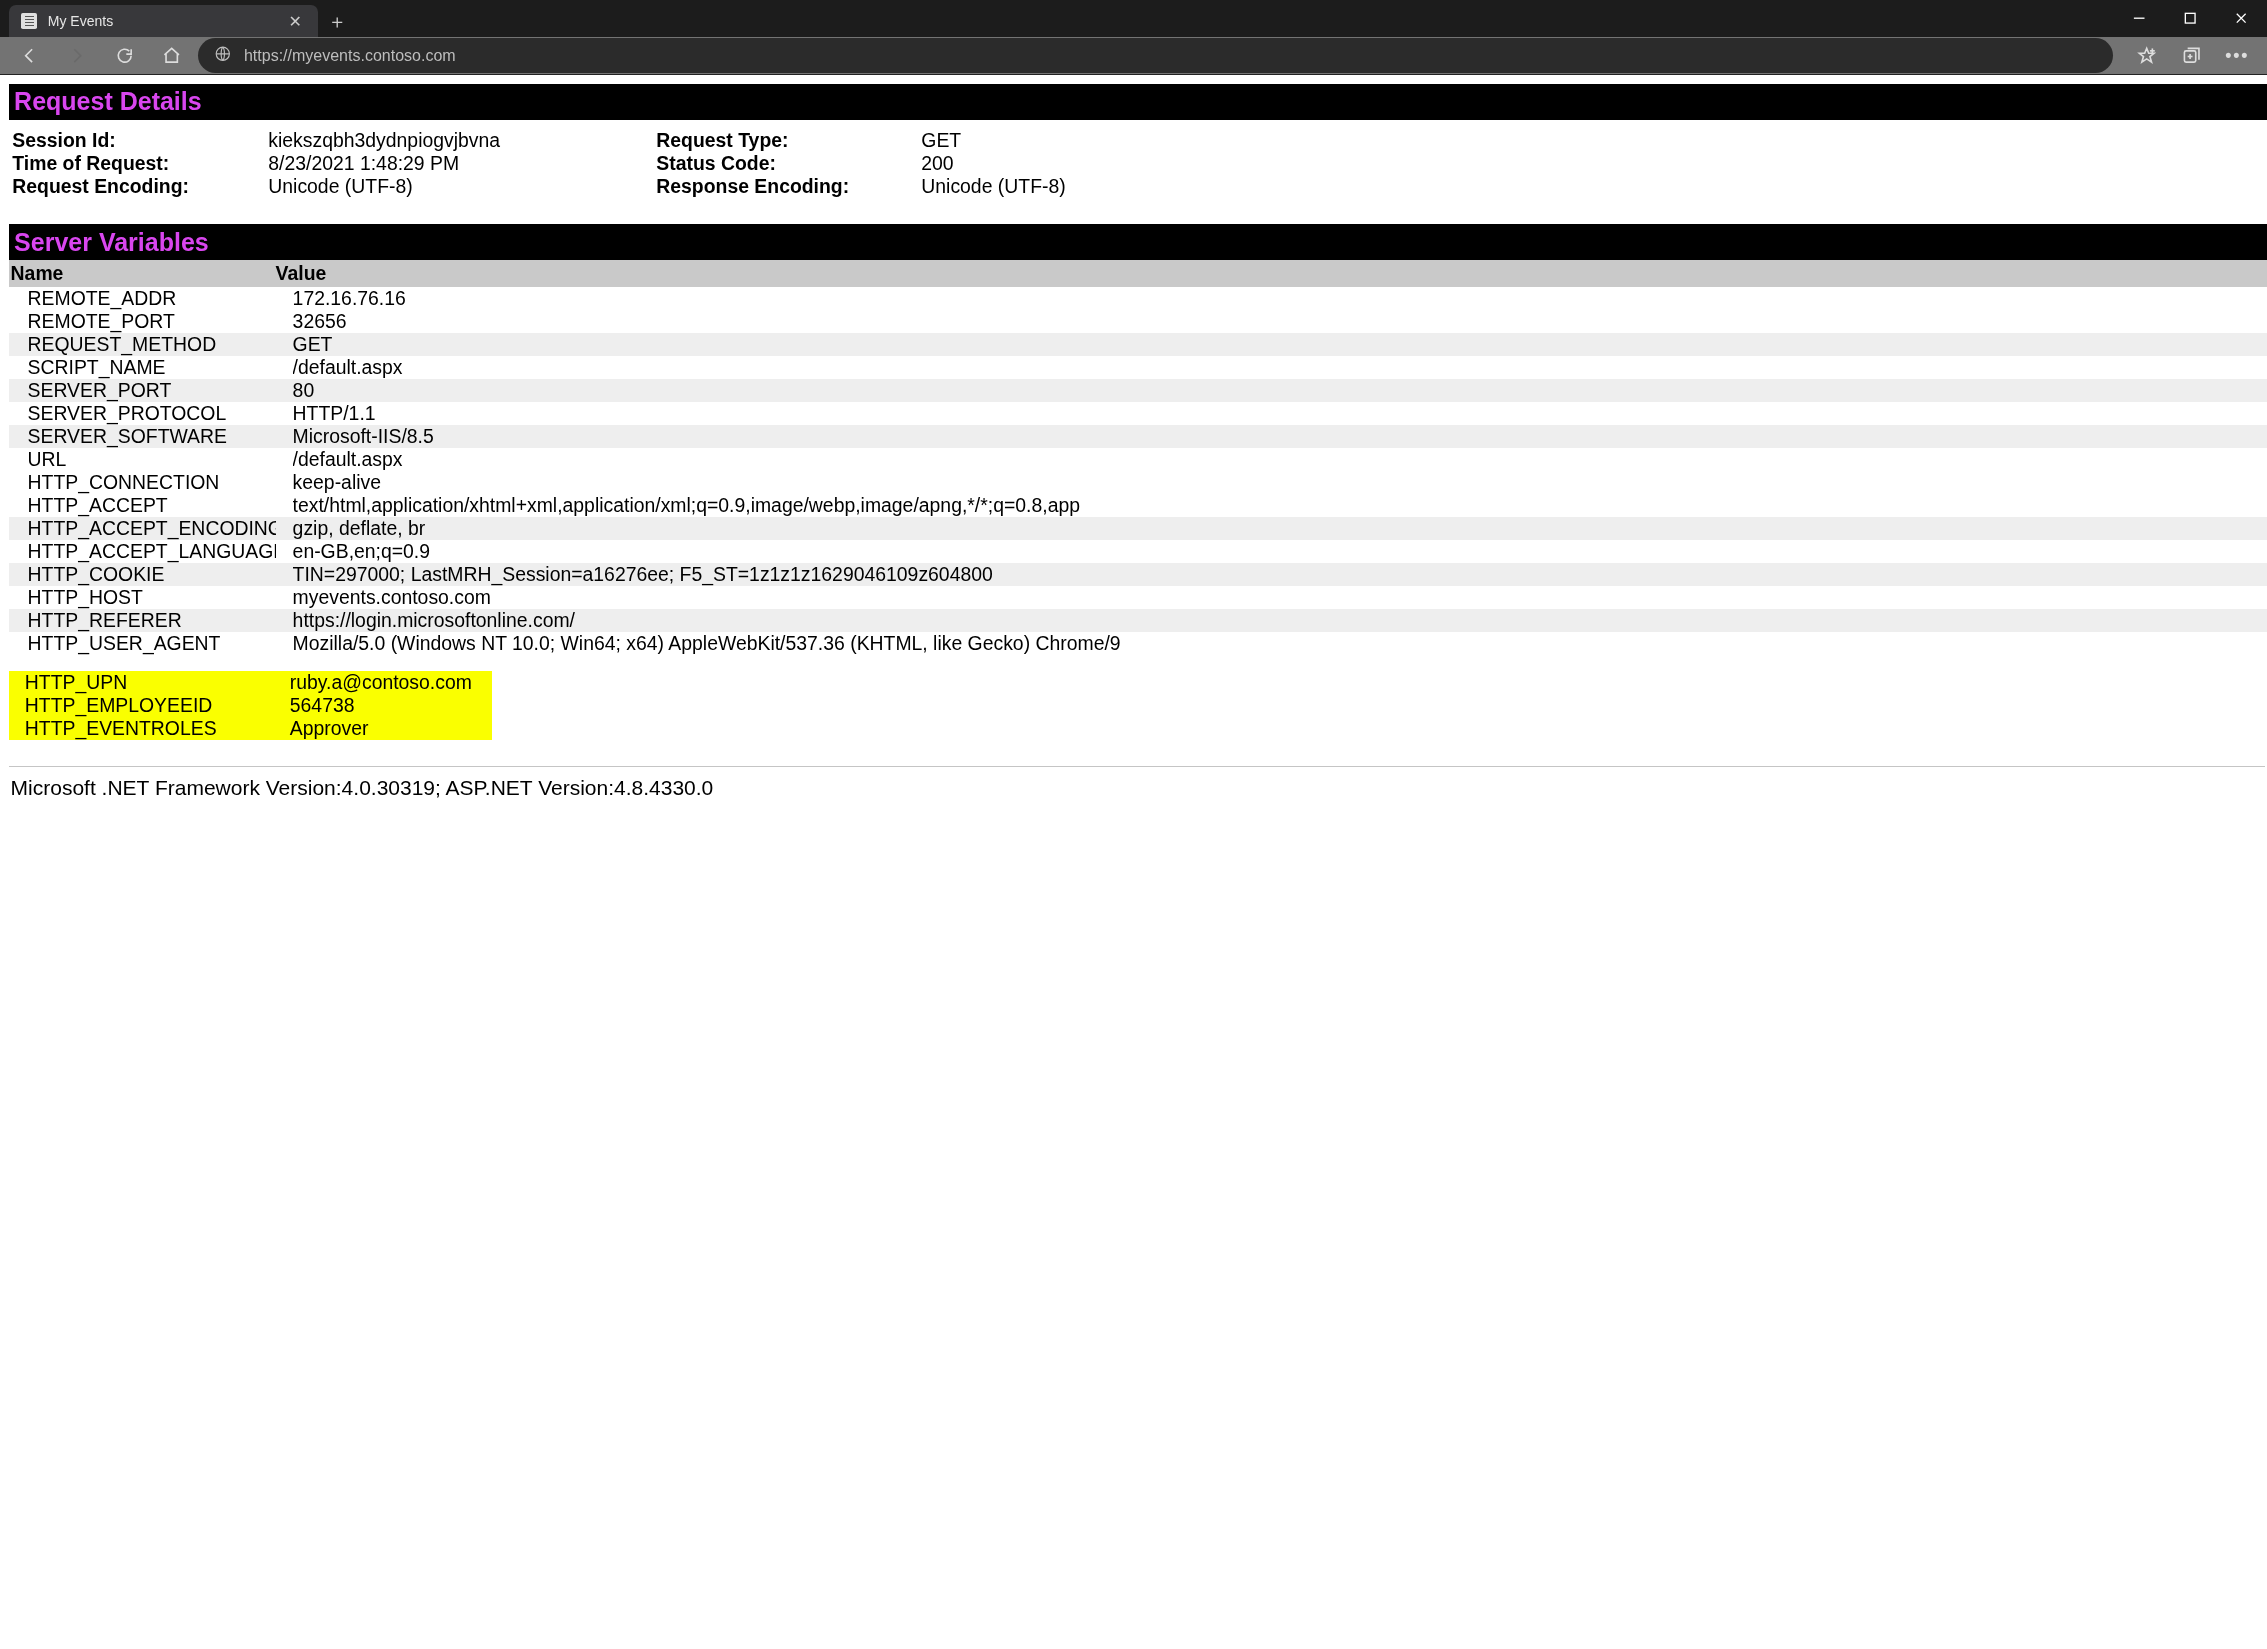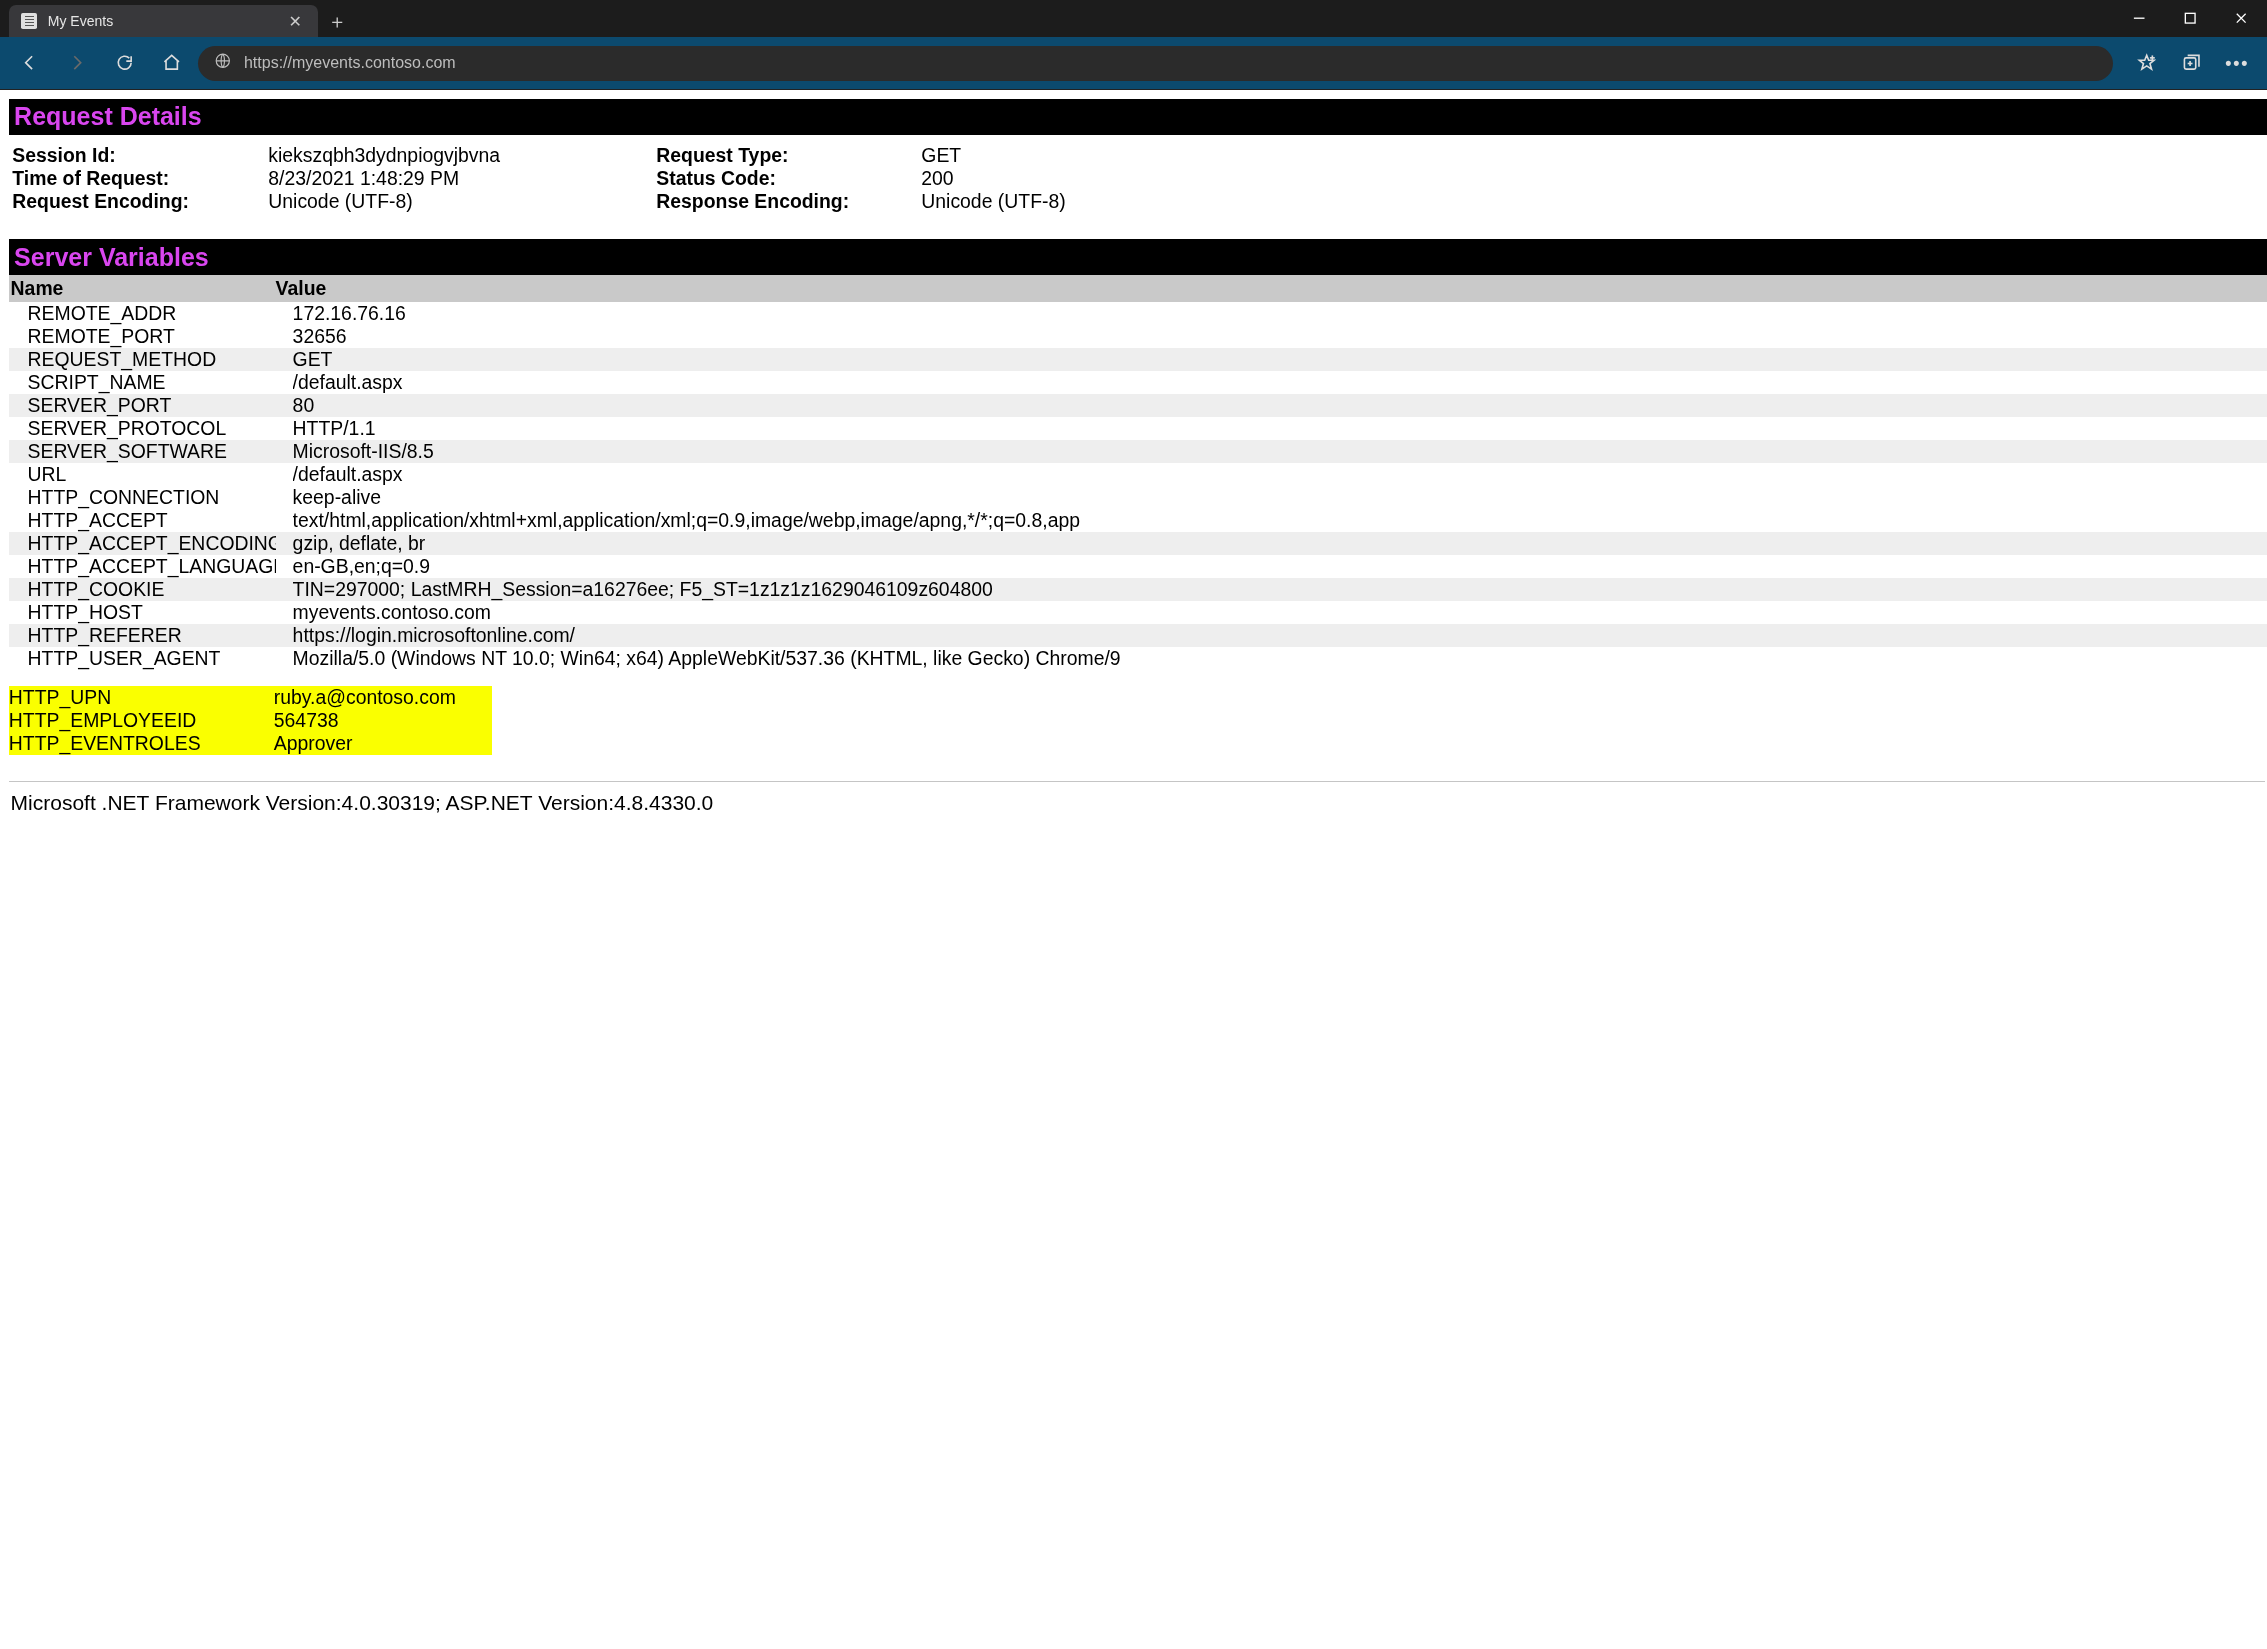--- a/index.html
+++ b/index.html
@@ -46,22 +46,22 @@
   }
   .titlebar-spacer { flex: 1; }
   .window-controls { display: flex; }
   .win-btn {
     width: 51px; display: flex; align-items: center; justify-content: center;
     color: #fff; cursor: pointer;
   }
   .win-btn svg { stroke: #fff; fill: none; }
 
   .toolbar {
-    height: 53px;
-    background: #0c4a6e;
+    height: 38px;
+    background: #737373;
     display: flex;
     align-items: center;
     padding: 0 8.8px;
     gap: 5.3px;
     border-bottom: 1.8px solid #222;
   }
   .tool-btn {
     width: 42px; height: 42px;
     display: flex; align-items: center; justify-content: center;
     cursor: pointer; color: #ddd; border-radius: 3.5px;
@@ -132,21 +132,21 @@
   .highlight-block {
     background: #faff00;
     display: inline-block;
     width: 483px;
     margin-top: 16px;
   }
   .hrow {
     display: grid;
     grid-template-columns: 265px 1fr;
     font-size: 19.4px;
-    padding: 0 0;
+    padding: 0 16px;
   }
   hr.sep {
     border: none;
     border-top: 1.8px solid #c5c5c5;
     margin: 26.5px 1.8px 8.8px 0;
   }
   .footer-line { font-size: 21px; padding-left: 1.8px; }
 </style>
 </head>
 <body>

